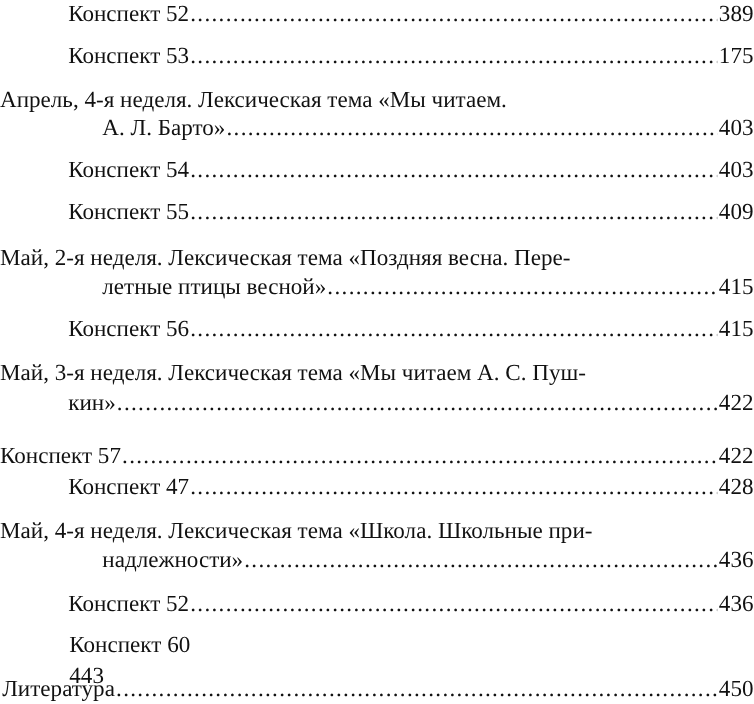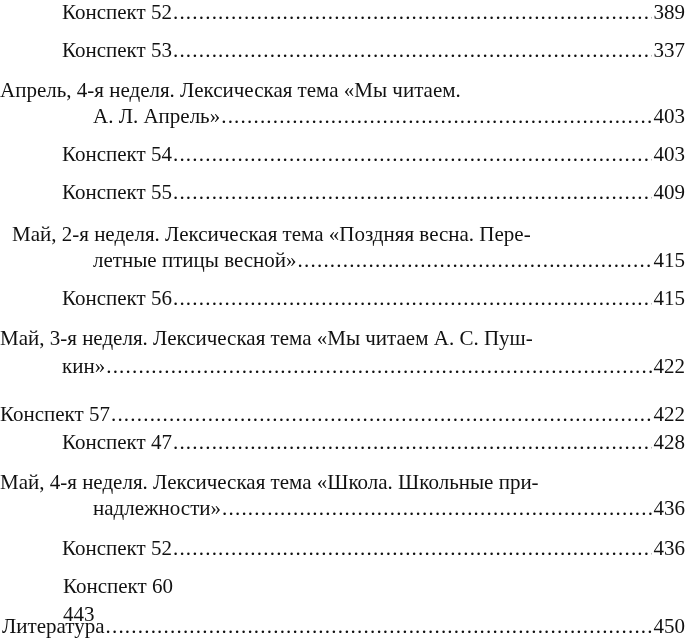--- a/index.html
+++ b/index.html
@@ -18,43 +18,43 @@
 
 <div class="line" style="top:-2px; padding-left:62px;">
   <span class="txt">Конспект 52</span>
   <span class="dots"></span>
   <span class="pg">389</span>
 </div>
 
 <div class="line" style="top:36px; padding-left:62px;">
   <span class="txt">Конспект 53</span>
   <span class="dots"></span>
-  <span class="pg">337</span>
+  <span class="pg">175</span>
 </div>
 
 <div class="plain" style="top:76px;">Апрель, 4-я неделя. Лексическая тема «Мы читаем.</div>
 <div class="line" style="top:102px; padding-left:93px;">
-  <span class="txt">А. Л. Апрель»</span>
+  <span class="txt">А. Л. Барто»</span>
   <span class="dots"></span>
   <span class="pg">403</span>
 </div>
 
 <div class="line" style="top:140px; padding-left:62px;">
   <span class="txt">Конспект 54</span>
   <span class="dots"></span>
   <span class="pg">403</span>
 </div>
 
 <div class="line" style="top:178px; padding-left:62px;align-items:flex-end;">
   <span class="txt">Конспект 55</span>
   <span class="dots"></span>
   <span class="pg">409</span>
 </div>
 
-<div class="plain" style="top:220px;padding-left:12px;">Май, 2-я неделя. Лексическая тема «Поздняя весна. Пере-</div>
+<div class="plain" style="top:220px;">Май, 2-я неделя. Лексическая тема «Поздняя весна. Пере-</div>
 <div class="line" style="top:246px; padding-left:93px;">
   <span class="txt">летные птицы весной»</span>
   <span class="dots"></span>
   <span class="pg">415</span>
 </div>
 
 <div class="line" style="top:284px; padding-left:62px;">
   <span class="txt">Конспект 56</span>
   <span class="dots"></span>
   <span class="pg">415</span>

